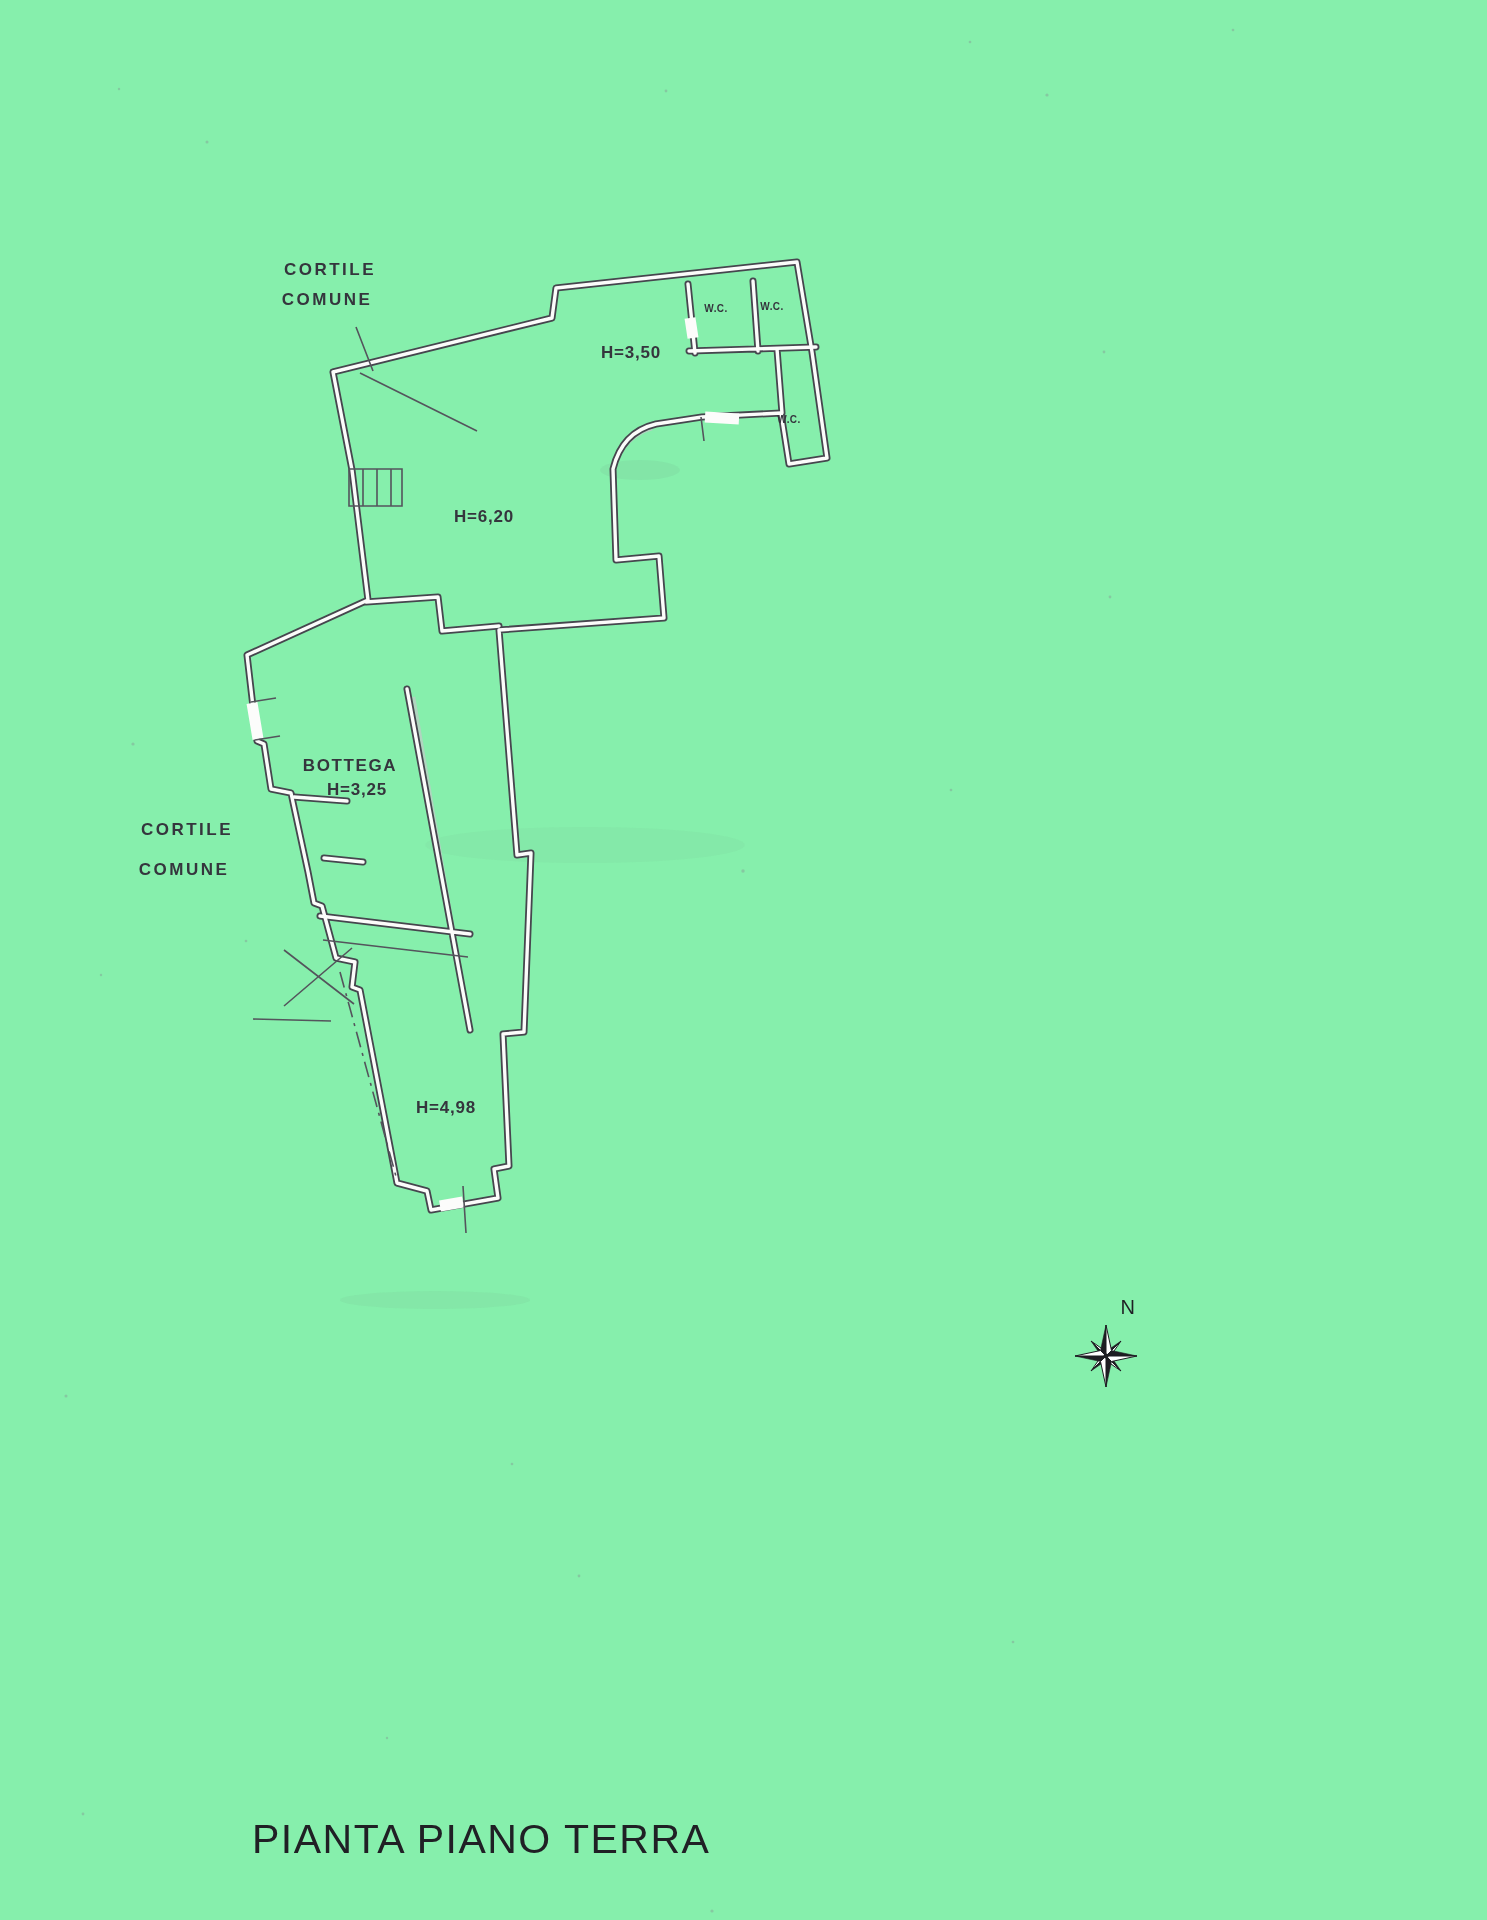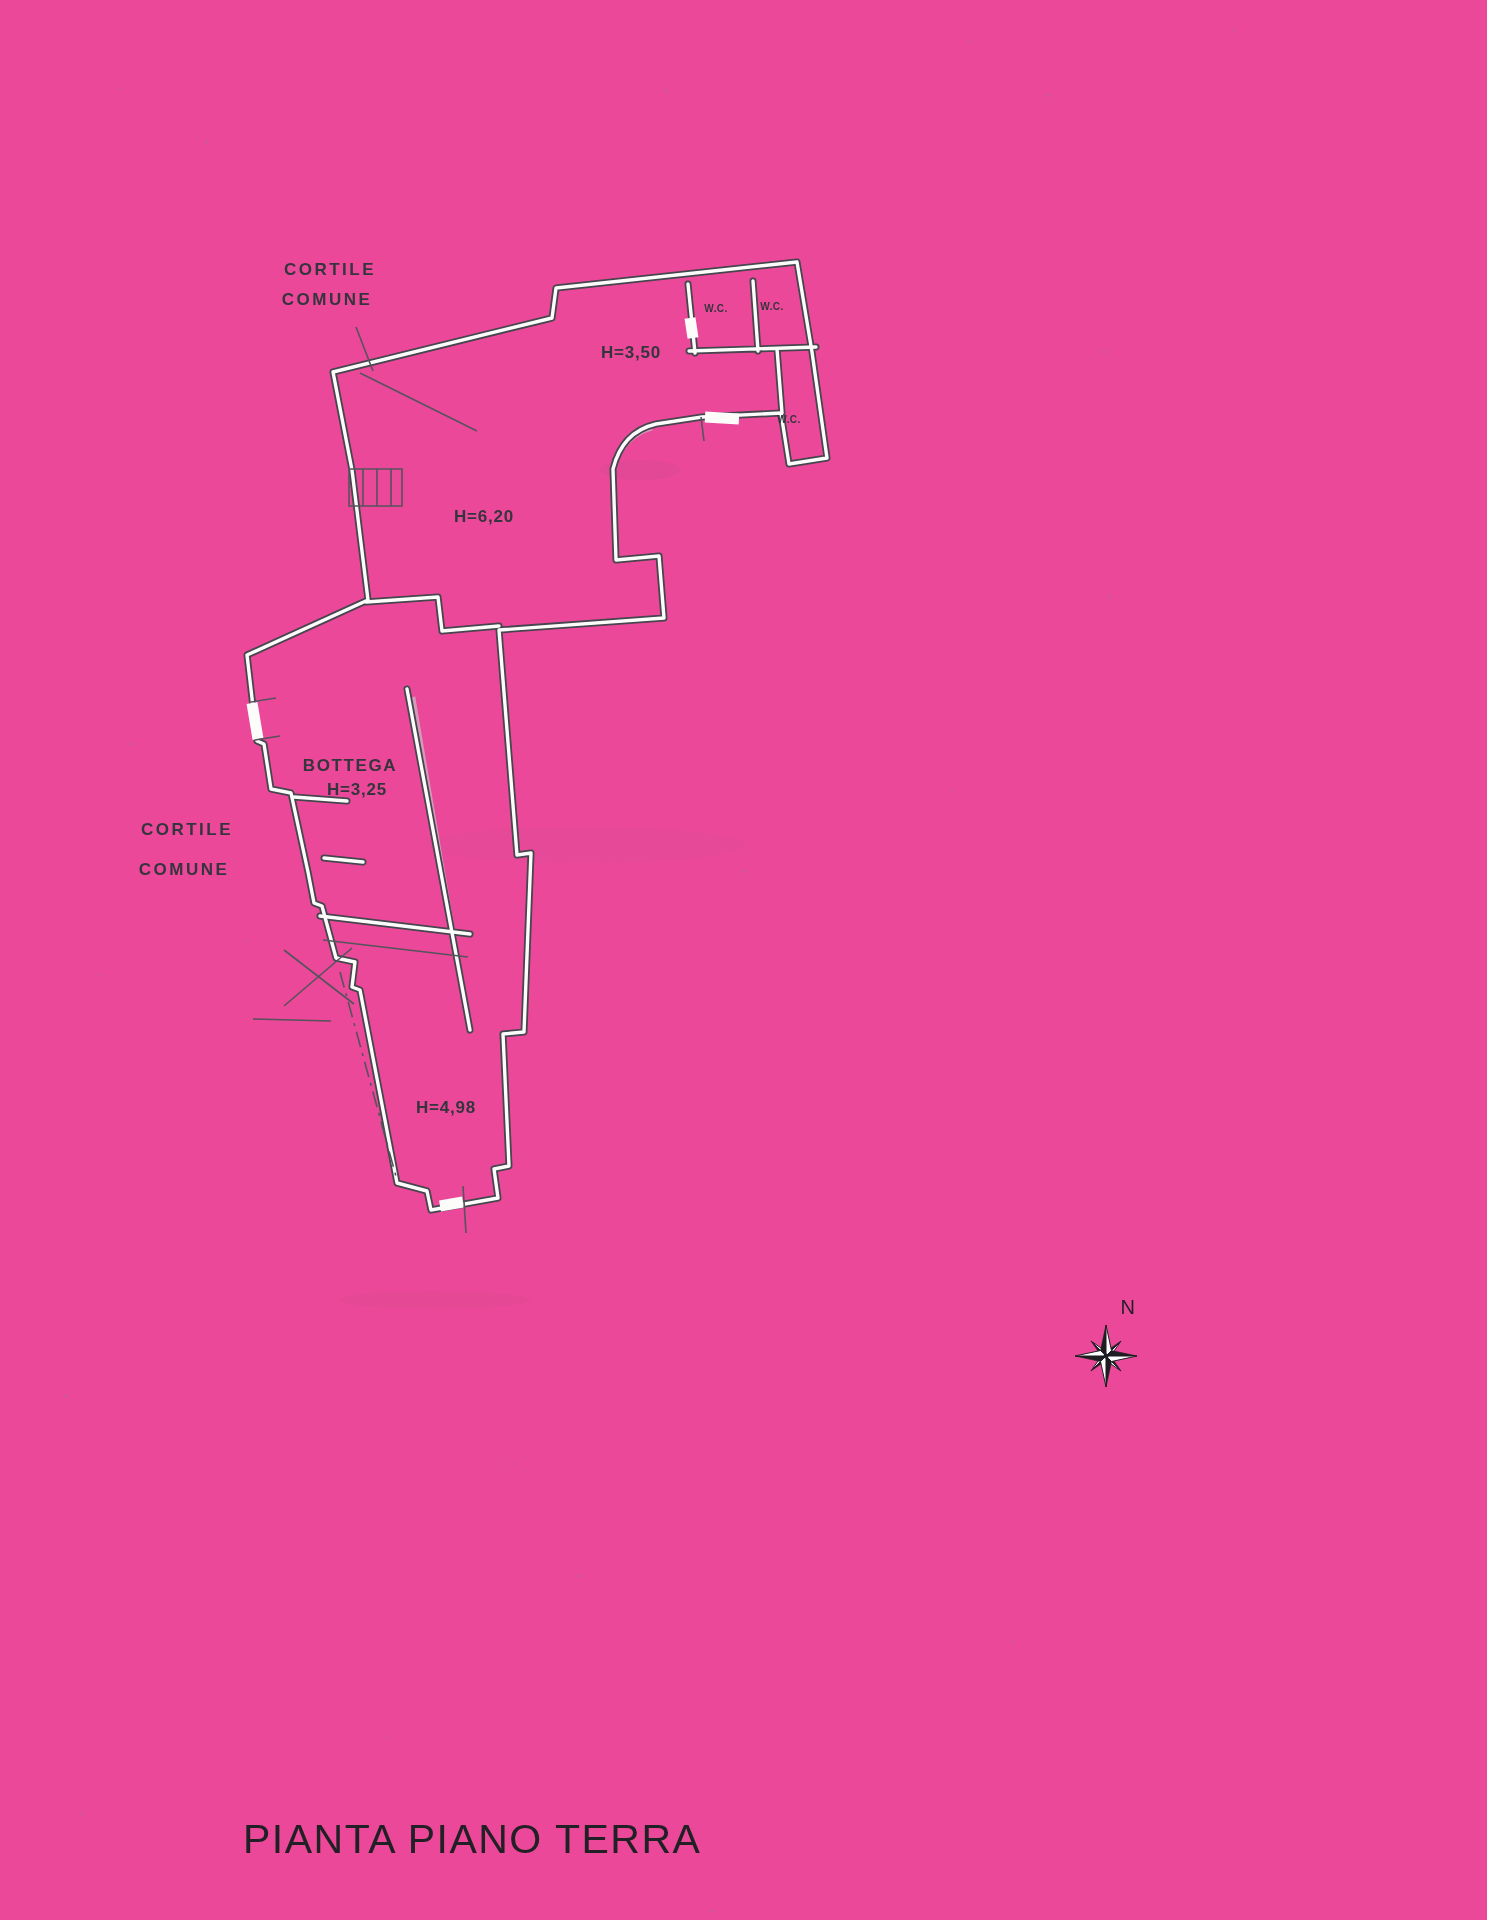--- a/index.html
+++ b/index.html
@@ -1,20 +1,20 @@
 <!DOCTYPE html>
 <html><head>
 <meta charset="utf-8">
 <style>
   html,body{margin:0;padding:0;background:#e9e9e9;}
   .page{
     position:relative;
     width:1487px;height:1920px;
     margin:0 auto;
-    background:#ec4899;
+    background:#86efac;
     font-family:"Liberation Sans",sans-serif;
     overflow:hidden;
   }
   .plan-svg{position:absolute;left:0;top:0;width:1487px;height:1920px;}
 
   
   .w-dark{fill:none;stroke:#46464e;stroke-width:7;stroke-linejoin:round;stroke-linecap:round;}
   .w-light{fill:none;stroke:#fcfcfb;stroke-width:3.4;stroke-linejoin:round;stroke-linecap:round;}
   .gap{fill:none;stroke:#fcfcfb;stroke-width:11;stroke-linecap:butt;}
   .thin{fill:none;stroke:#54545c;stroke-width:1.6;}
@@ -40,21 +40,21 @@
   .north-label{
     position:absolute;
     transform:translateX(-50%);
     font-size:20px;
     color:#1f1f24;
     font-weight:400;
     letter-spacing:.5px;
   }
   .title{
     position:absolute;
-    left:243px;top:1816px;
+    left:252px;top:1816px;
     font-size:41px;
     font-weight:500;
     letter-spacing:1.5px;
     color:#202025;
     white-space:nowrap;
   }
 </style>
 </head>
 <body>
 

